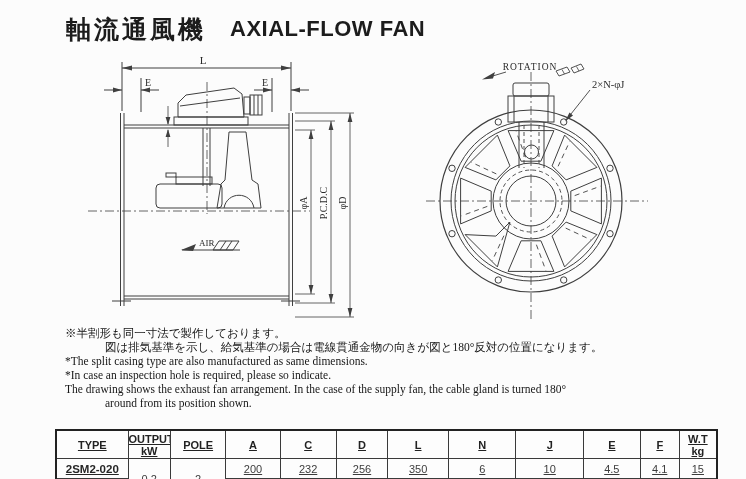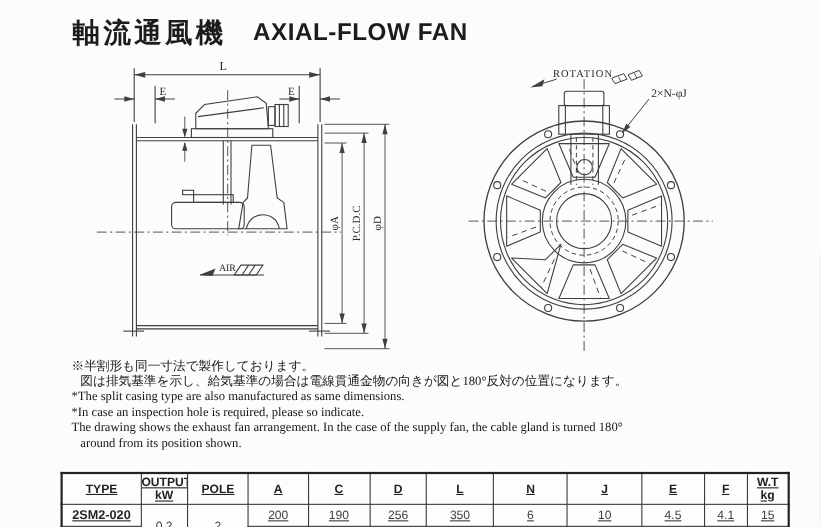--- a/index.html
+++ b/index.html
@@ -4,21 +4,21 @@
 <style>
   html,body{margin:0;padding:0;background:#e8e8e8;}
   .page{position:relative;width:746px;height:479px;background:#fcfcfc;overflow:hidden;
         font-family:"Liberation Sans",sans-serif;color:#1c1c1c;}
   .title-ja{position:absolute;left:46px;top:13px;font-size:25px;font-weight:bold;letter-spacing:3px;padding-left:20px;}
   .title-en{position:absolute;left:230px;top:16px;font-size:22px;font-weight:bold;letter-spacing:.5px;}
   .drawing-svg{position:absolute;left:0;top:50px;}
   .notes{position:absolute;left:65px;top:326px;width:660px;
          font-family:"Liberation Serif",serif;font-size:11.5px;line-height:14px;color:#171717;}
   .notes .line{white-space:nowrap;}
-  .notes .indent{padding-left:8px;}
+  .notes .indent{padding-left:8px;margin-left:32px;}
   .spec-table{position:absolute;left:55px;top:429px;width:663px;border-collapse:collapse;
               table-layout:fixed;background:#fdfdfd;}
   .spec-table th,.spec-table td{border:1px solid #3a3a3a;text-align:center;vertical-align:middle;
               padding:0;overflow:hidden;text-decoration:underline;}
   .spec-table{border:2px solid #222;}
   .spec-table th{height:27px;font-size:11px;font-weight:bold;color:#222;white-space:pre-line;line-height:12px;}
   .spec-table td{height:19px;font-size:11px;color:#3d3d3d;margin-top:39px;}
   .spec-table td.type-cell{font-weight:bold;color:#262626;font-size:11.5px;}
   svg text{font-family:"Liberation Serif",serif;fill:#2a2a2a;}
 </style>
@@ -242,21 +242,21 @@
         <th>W.T
 kg</th>
       </tr>
     </thead>
     <tbody>
       <tr>
         <td class="type-cell">2SM2-020</td>
         <td rowspan="2">0.2</td>
         <td rowspan="2">2</td>
         <td>200</td>
-        <td>190</td>
+        <td>232</td>
         <td>256</td>
         <td>350</td>
         <td>6</td>
         <td>10</td>
         <td>4.5</td>
         <td>4.1</td>
         <td>15</td>
       </tr>
       <tr>
         <td class="type-cell">2SM2-025</td>

